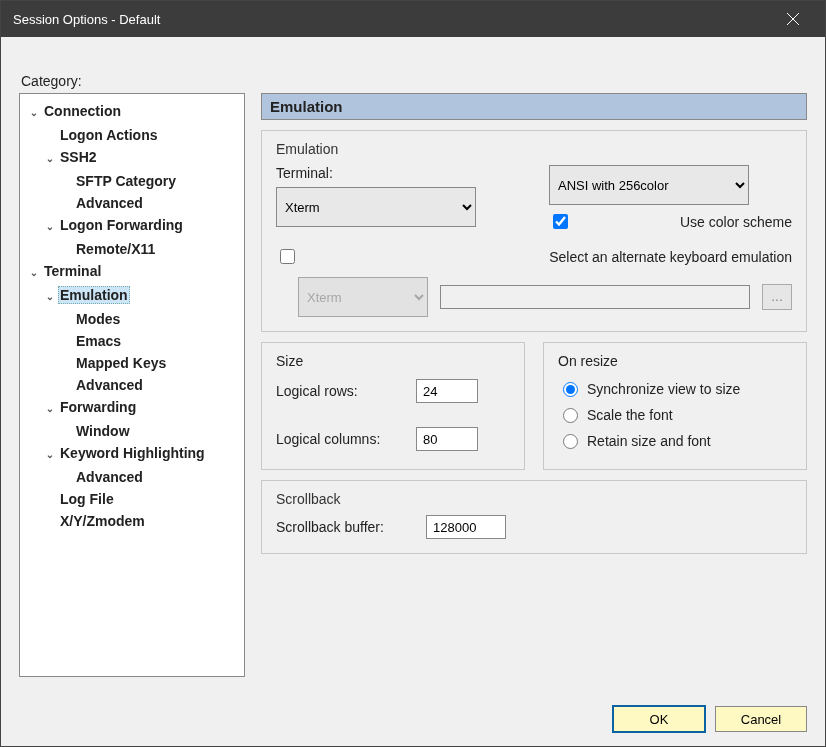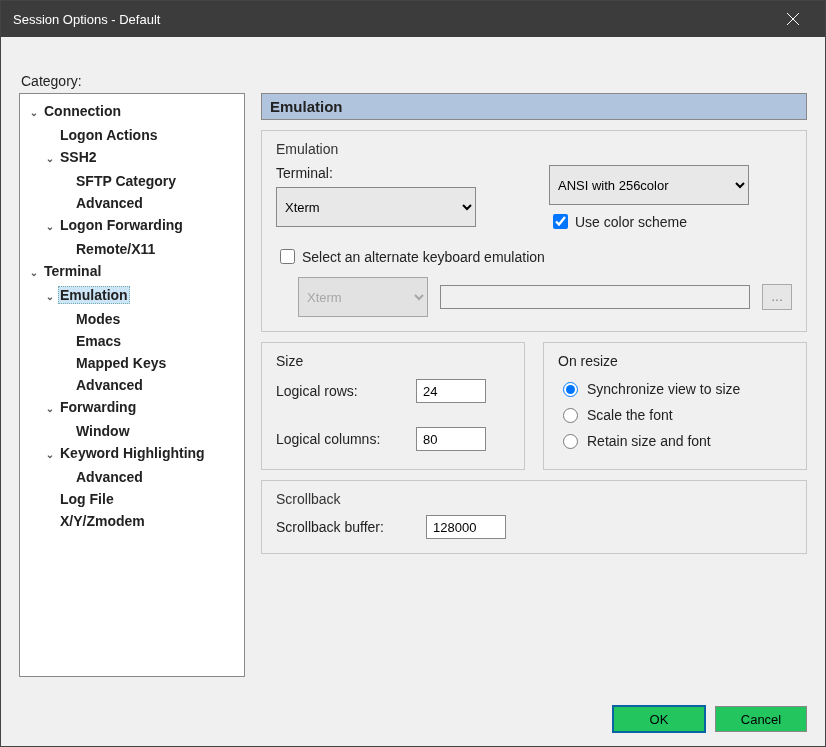--- a/index.html
+++ b/index.html
@@ -24,34 +24,34 @@
   .panel-title { background:#b0c4de; border:1px solid #888; padding:4px 8px; font-weight:600; font-size:15px;}
   .group { border:1px solid #c8c8c8; background:#f0f0f0; margin-top:10px; padding:10px 14px 14px 14px; position:relative;}
   .group .legend { position:relative; top:0; left:0; font-size:14px; color:#333; margin-bottom:8px;}
   .twocol { display:flex; gap:30px; }
   .col { flex:1; }
   label.fld { display:block; margin-bottom:6px;}
   select { height:40px; border:1px solid #888; background:#e8e8e8; font-family:inherit; font-size:13px; padding:1px 4px;}
   select:disabled { background:#ddd; color:#888;}
   input[type=text] { height:24px; border:1px solid #888; background:#fff; font-family:inherit; font-size:13px; padding:1px 6px;}
   input[type=text]:disabled { background:#f0f0f0; color:#888;}
-  .chk { display:flex; align-items:center; gap:4px; margin-top:6px;}
+  .chk { display:flex; align-items:center; gap:4px; margin-top:6px;justify-content:space-between;}
   .chk input { width:15px; height:15px;}
   .altrow { display:flex; align-items:center; gap:12px; margin-top:10px;}
   .browse { width:30px; height:26px; border:1px solid #aaa; background:#e6e6e6; text-align:center; line-height:22px; color:#888;}
   .sidebox { display:flex; gap:18px; margin-top:10px;}
   .fs { border:1px solid #c8c8c8; padding:10px 14px 14px 14px; flex:1;}
   .fs .legend { margin-bottom:10px;}
   .frow { display:flex; align-items:center; margin-bottom:24px; gap:10px;}
   .frow label { width:130px;}
-  .frow input[type=text]{ width:70px;}
+  .frow input[type=text]{ width:62px;}
   .radio { display:flex; align-items:flex-end; gap:6px; margin-bottom:8px;}
   .radio input { width:15px; height:15px;}
   .buttons { position:absolute; right:18px; bottom:14px; display:flex; gap:10px;}
-  .btn { width:92px; height:26px; border:1px solid #888; background:#22c55e; font-family:inherit; font-size:13px; cursor:pointer;}
+  .btn { width:92px; height:26px; border:1px solid #888; background:#fef9c3; font-family:inherit; font-size:13px; cursor:pointer;}
   .btn.primary { border:1px solid #0a64a4; outline:1px solid #0a64a4;}
 </style>
 </head>
 <body>
 
 <div class="win">
 
   <div class="titlebar">
     <span class="title">Session Options - Default</span>
     <div class="close">

